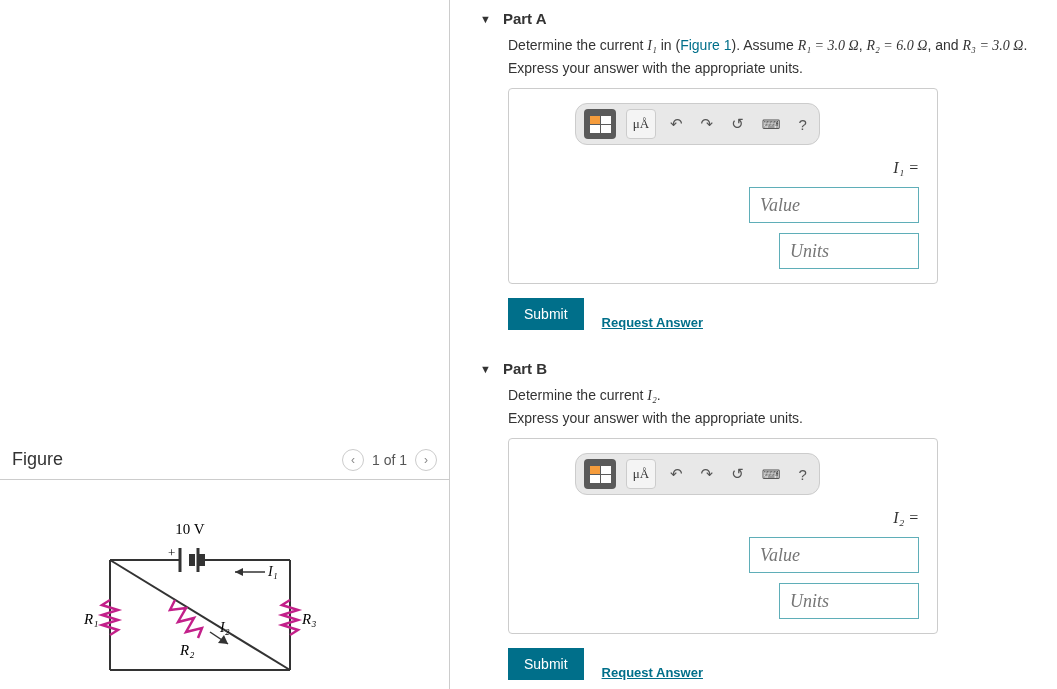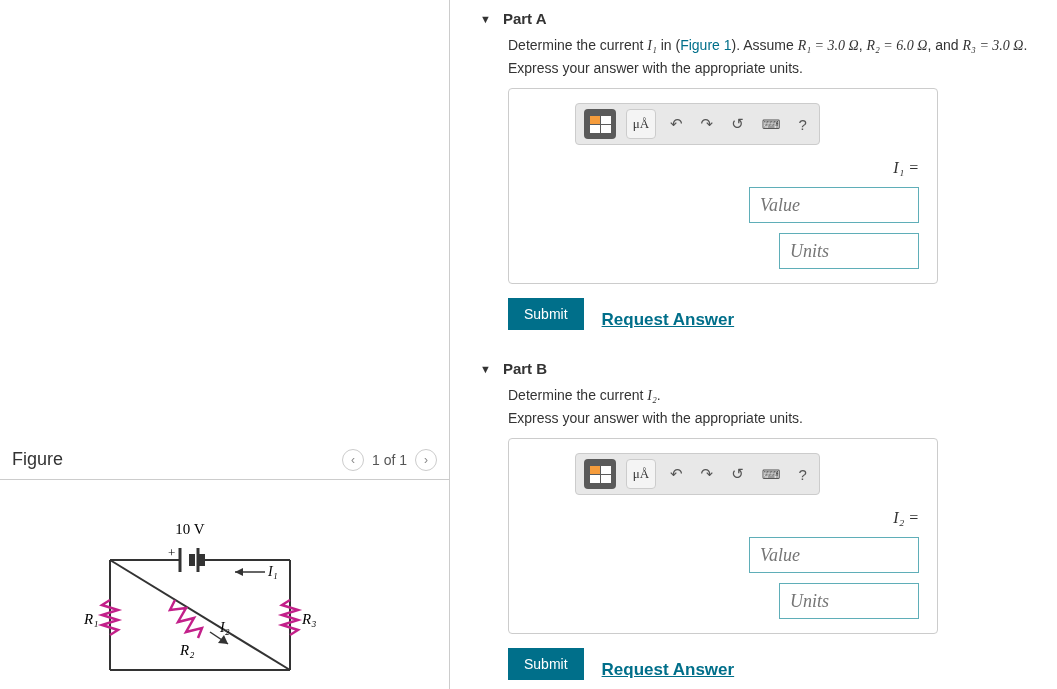--- a/index.html
+++ b/index.html
@@ -52,21 +52,21 @@
   .part-body { padding: 0 0 20px 28px; }
   .prompt { font-size: 14px; color:#333; margin-bottom: 6px; }
   .prompt a { color: #006f8a; text-decoration: none; }
   .bold { font-weight: normal; }
   .answer-box {
     border: 1px solid #ccc; border-radius: 4px;
     padding: 14px 18px; margin-top: 12px; width: 430px;
     position: relative; background:#fff;
   }
   .toolbar {
-    background: #e8e8e8; border:1px solid #ccc; border-radius: 4px;
+    background: #e8e8e8; border:1px solid #ccc; border-radius: 12px;
     padding: 5px 8px; display: inline-flex; align-items: center; gap: 10px;
     margin-left: 48px;
   }
   .tool-btn {
     min-width: 30px; height: 30px; display:flex; align-items:center; justify-content:center;
     background: #5a5a5a; border-radius:4px; color:#fff; font-size:13px; cursor:pointer;
   }
   .tool-btn.light { background: #f4f4f4; color:#333; border:1px solid #ccc; }
   .tool-icon { font-size:15px; color:#555; cursor:pointer; padding:0 4px;}
   .input-row { display:flex; align-items:flex-end; gap:10px; margin-top:14px;flex-direction:column; }
@@ -76,21 +76,21 @@
     font-style: italic; font-family: 'Times New Roman', serif;
     color: #888; padding: 0 10px; background:#fff;
   }
   .val-input { width: 170px; }
   .unit-input { width: 140px; }
   .action-row { display:flex; align-items:flex-end; gap:18px; margin-top:14px;}
   .submit-btn {
     background:#006f8a; color:#fff; border:none; padding:8px 16px;
     font-size:14px; cursor:pointer;
   }
-  .link { color:#006f8a; font-weight:bold; text-decoration:underline; font-size:17px; cursor:pointer;}
+  .link { color:#006f8a; font-weight:bold; text-decoration:underline; font-size:13px; cursor:pointer;}
   .section-vp {
     background:#f2f2f2; border:1px solid #ddd; padding:12px 18px;
     font-weight:bold; font-size:14px; color:#333; margin-top: 8px;
   }
   .part-c-row { color:#999; font-size:14px; padding: 14px 0 0 4px;}
   .part-c-row .pc-label { color:#555; font-weight:bold; margin-right:10px;}
   .serif { font-family:'Times New Roman', serif; }
   .templates-icon {
     width:32px;height:30px;background:#5a5a5a;border-radius:4px;
     display:flex;flex-wrap:wrap;gap:1px;padding:3px;align-content:center;justify-content:center;

